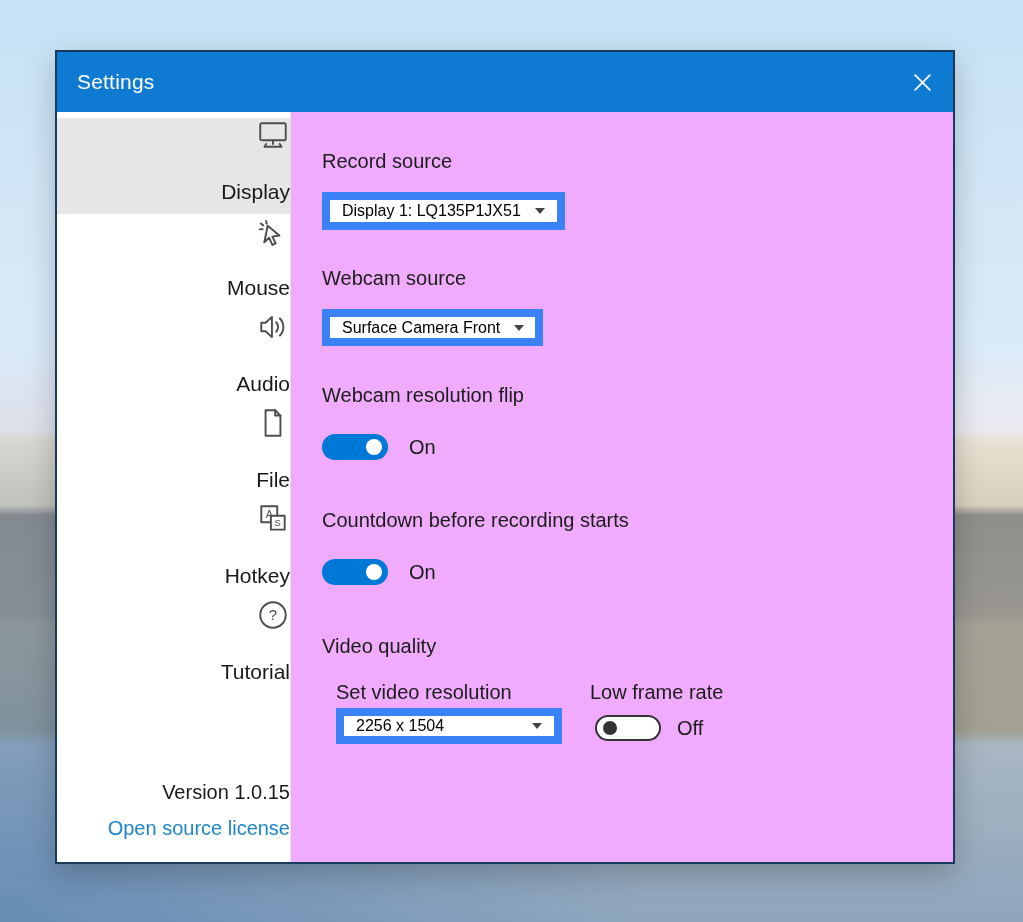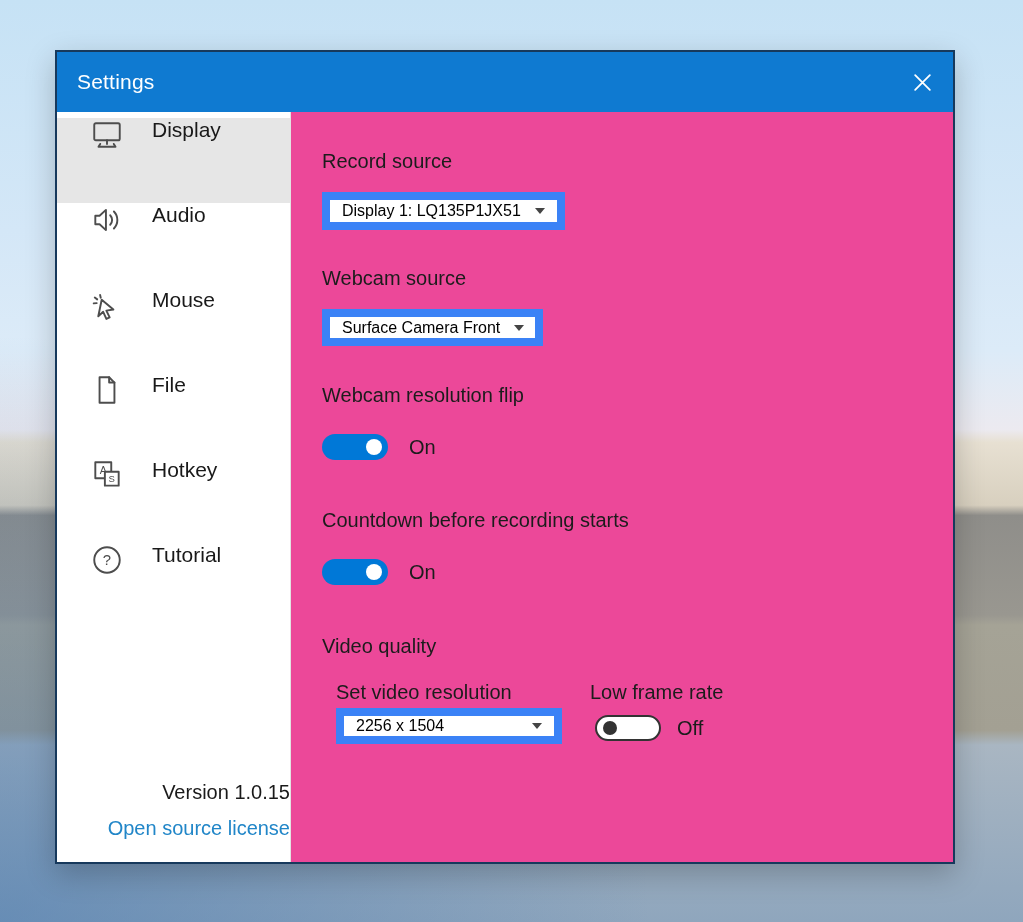--- a/index.html
+++ b/index.html
@@ -14,34 +14,34 @@
       radial-gradient(ellipse at 0% 100%, rgba(70,120,175,.55), rgba(70,120,175,0) 45%),
       linear-gradient(180deg,
         #c6e2f5 0%, #d4e7f7 25%, #dcebf8 38%, #eceaf0 46.6%,
         #e7e0d2 48%, #d8d0bf 54.8%,
         #8f8e8a 55.9%, #999790 66.7%,
         #a5a396 67.8%, #a3a093 79.2%,
         #a9b6c2 80.8%, #8fa6bd 100%);
   }
   .window{
     position:absolute;left:55px;top:50px;width:900px;height:814px;
-    box-sizing:border-box;background:#ec4899;border:2px solid #17395c;
+    box-sizing:border-box;background:#f0abfc;border:2px solid #17395c;
     box-shadow:0 10px 28px rgba(0,0,0,.22);
   }
   .titlebar{
     height:60px;background:#0f7ad1;display:flex;align-items:center;
     padding:0 16px 0 20px;box-sizing:border-box;
   }
   .title{color:#fff;font-size:21px;letter-spacing:.2px;}
   .close-btn{margin-left:auto;width:30px;height:30px;display:flex;align-items:center;justify-content:center;cursor:pointer;}
   .win-body{display:flex;height:calc(100% - 60px);}
   
   .sidebar{width:233px;flex-shrink:0;border-right:1px solid #e3e3e3;position:relative;background:#fff;}
   .nav{padding-top:6px;}
-  .nav-item{height:85px;display:flex;align-items:flex-start;padding-left:33px;gap:28px;cursor:pointer;box-sizing:border-box;}
+  .nav-item{height:96px;display:flex;align-items:flex-end;padding-left:33px;gap:28px;cursor:pointer;box-sizing:border-box;flex-direction:column;}
   .nav-item.selected{background:#e6e6e6;}
   .nav-item svg{width:34px;height:34px;stroke:#4d4d4d;fill:none;stroke-width:1.8;stroke-linecap:round;stroke-linejoin:round;flex-shrink:0;}
   .nav-item svg text{stroke:none;fill:#4d4d4d;font-family:"Liberation Sans",sans-serif;}
   .nav-label{font-size:21px;color:#191919;}
   .sidebar-footer{position:absolute;bottom:22px;left:0;right:0;text-align:right;}
   .version{font-size:20px;color:#1a1a1a;margin-bottom:13px;}
   .license{font-size:20px;color:#2186c8;cursor:pointer;}
   
   .content{position:relative;flex:1;}
   .sec-label{position:absolute;font-size:20px;color:#1c1c1c;white-space:nowrap;}
@@ -97,33 +97,33 @@
           <svg viewBox="0 0 32 32">
             <rect x="4" y="5" width="24" height="16" rx="1.5"></rect>
             <path d="M16 21 v3.5"></path>
             <path d="M8 27 h16 M8 27 l1.6-2.6 M24 27 l-1.6-2.6"></path>
           </svg>
           <span class="nav-label">Display</span>
         </div>
 
         <div class="nav-item">
           <svg viewBox="0 0 32 32">
+            <path d="M11 11 l11 9.3 -6.6 1 3.1 6.4 -3.1 1.4 -3 -6.7 -4.6 4.2 z"></path>
+            <path d="M9.5 6.5 l0.6 2.6 M4.5 9 l2.3 1.7 M3.5 14.5 l2.8 -0.3"></path>
+          </svg>
+          <span class="nav-label">Mouse</span>
+        </div>
+
+        <div class="nav-item">
+          <svg viewBox="0 0 32 32">
             <path d="M5 12 h4 l6 -5.5 v19 l-6 -5.5 H5 z"></path>
             <path d="M19 11.5 a6.5 6.5 0 0 1 0 9"></path>
             <path d="M22.5 8 a11.5 11.5 0 0 1 0 16"></path>
           </svg>
           <span class="nav-label">Audio</span>
-        </div>
-
-        <div class="nav-item">
-          <svg viewBox="0 0 32 32">
-            <path d="M11 11 l11 9.3 -6.6 1 3.1 6.4 -3.1 1.4 -3 -6.7 -4.6 4.2 z"></path>
-            <path d="M9.5 6.5 l0.6 2.6 M4.5 9 l2.3 1.7 M3.5 14.5 l2.8 -0.3"></path>
-          </svg>
-          <span class="nav-label">Mouse</span>
         </div>
 
         <div class="nav-item">
           <svg viewBox="0 0 32 32">
             <path d="M9 4 h9 l5 5 v19 H9 z"></path>
             <path d="M18 4 v5 h5"></path>
           </svg>
           <span class="nav-label">File</span>
         </div>
 

